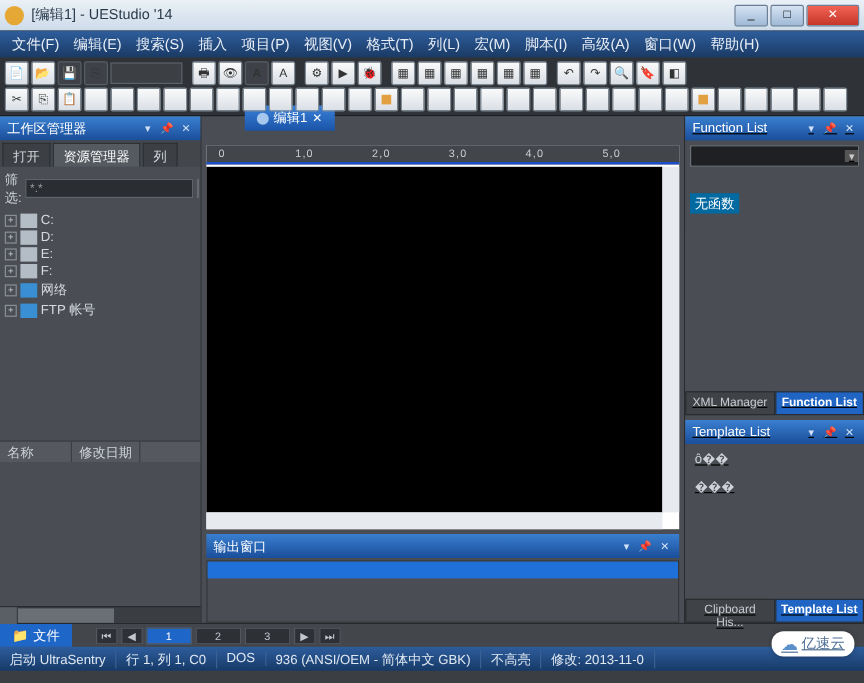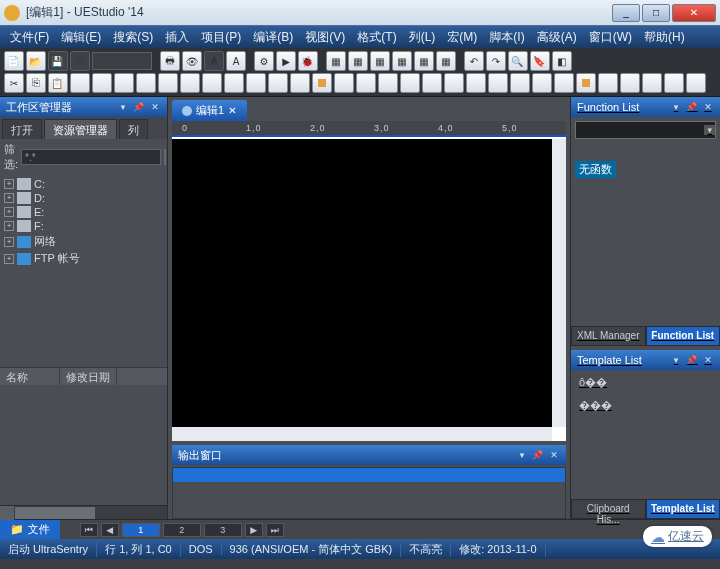--- a/index.html
+++ b/index.html
@@ -45,21 +45,21 @@
 .ticon { width:14px; height:12px; background:#b4bcc6; }
 .listhdr { display:flex; background:#55595f; height:18px; border-top:1px solid #35383c; }
 .listhdr .col { font-size:11px; color:#cfd3d8; padding:2px 6px; border-right:1px solid #3b3e42; }
 .scrollarea { height:120px; background:#4a4e54; }
 .hscroll { height:14px; background:#3a3d42; border-top:1px solid #2a2c2f; display:flex; }
 .hscroll .arrow { width:14px; height:14px; background:#5a5f66; }
 .hscroll .thumb { width:80px; height:12px; background:#6a6f76; margin:1px;}
 
 
 .centerp { flex:1; display:flex; flex-direction:column; background:#4a4e54; border-right:1px solid #2a2c2f; }
-.ftabrow { height:24px; display:flex; align-items:end; padding:0 4px; background:#4a4e54; }
+.ftabrow { height:24px; display:flex; align-items:end; padding:12px 4px; background:#4a4e54;margin-left:32px; }
 .ftab { background:linear-gradient(#3a81d8,#1a54a8); color:#fff; font-size:11px; padding:3px 10px; border-radius:3px 3px 0 0; display:flex; align-items:center; gap:4px; cursor:pointer; }
 .ftab .dot { width:10px;height:10px; background:#a5c8ec; border-radius:50%; }
 .ftab .x { font-size:10px; }
 .editwrap { flex:1; margin:0 4px 4px 4px; position:relative; background:#fff; }
 .ruler { height:16px; background:#42464b; color:#c8ccd0; font-size:9px; display:flex; align-items:center; padding-left:10px; letter-spacing:1px; border-bottom:2px solid #1b4fc9; }
 .ruler span { display:inline-block; width:64px; }
 .editor { background:#000; position:absolute; top:18px; left:0; right:14px; bottom:14px; }
 .vscroll { width:14px; position:absolute; right:0; top:18px; bottom:14px; background:#e7eaee; }
 .hscroll2 { height:14px; position:absolute; left:0; right:14px; bottom:0; background:#e7eaee; }
 .outpanel { margin:0 4px; }
@@ -104,21 +104,20 @@
     <div class="winbtn close">✕</div>
   </div>
 </div>
 
 <div class="menubar">
   <div class="mitem">文件(F)</div>
   <div class="mitem">编辑(E)</div>
   <div class="mitem">搜索(S)</div>
   <div class="mitem">插入</div>
   <div class="mitem">项目(P)</div>
-  <div class="mitem">编译(B)</div>
   <div class="mitem">视图(V)</div>
   <div class="mitem">格式(T)</div>
   <div class="mitem">列(L)</div>
   <div class="mitem">宏(M)</div>
   <div class="mitem">脚本(I)</div>
   <div class="mitem">高级(A)</div>
   <div class="mitem">窗口(W)</div>
   <div class="mitem">帮助(H)</div>
 </div>
 

